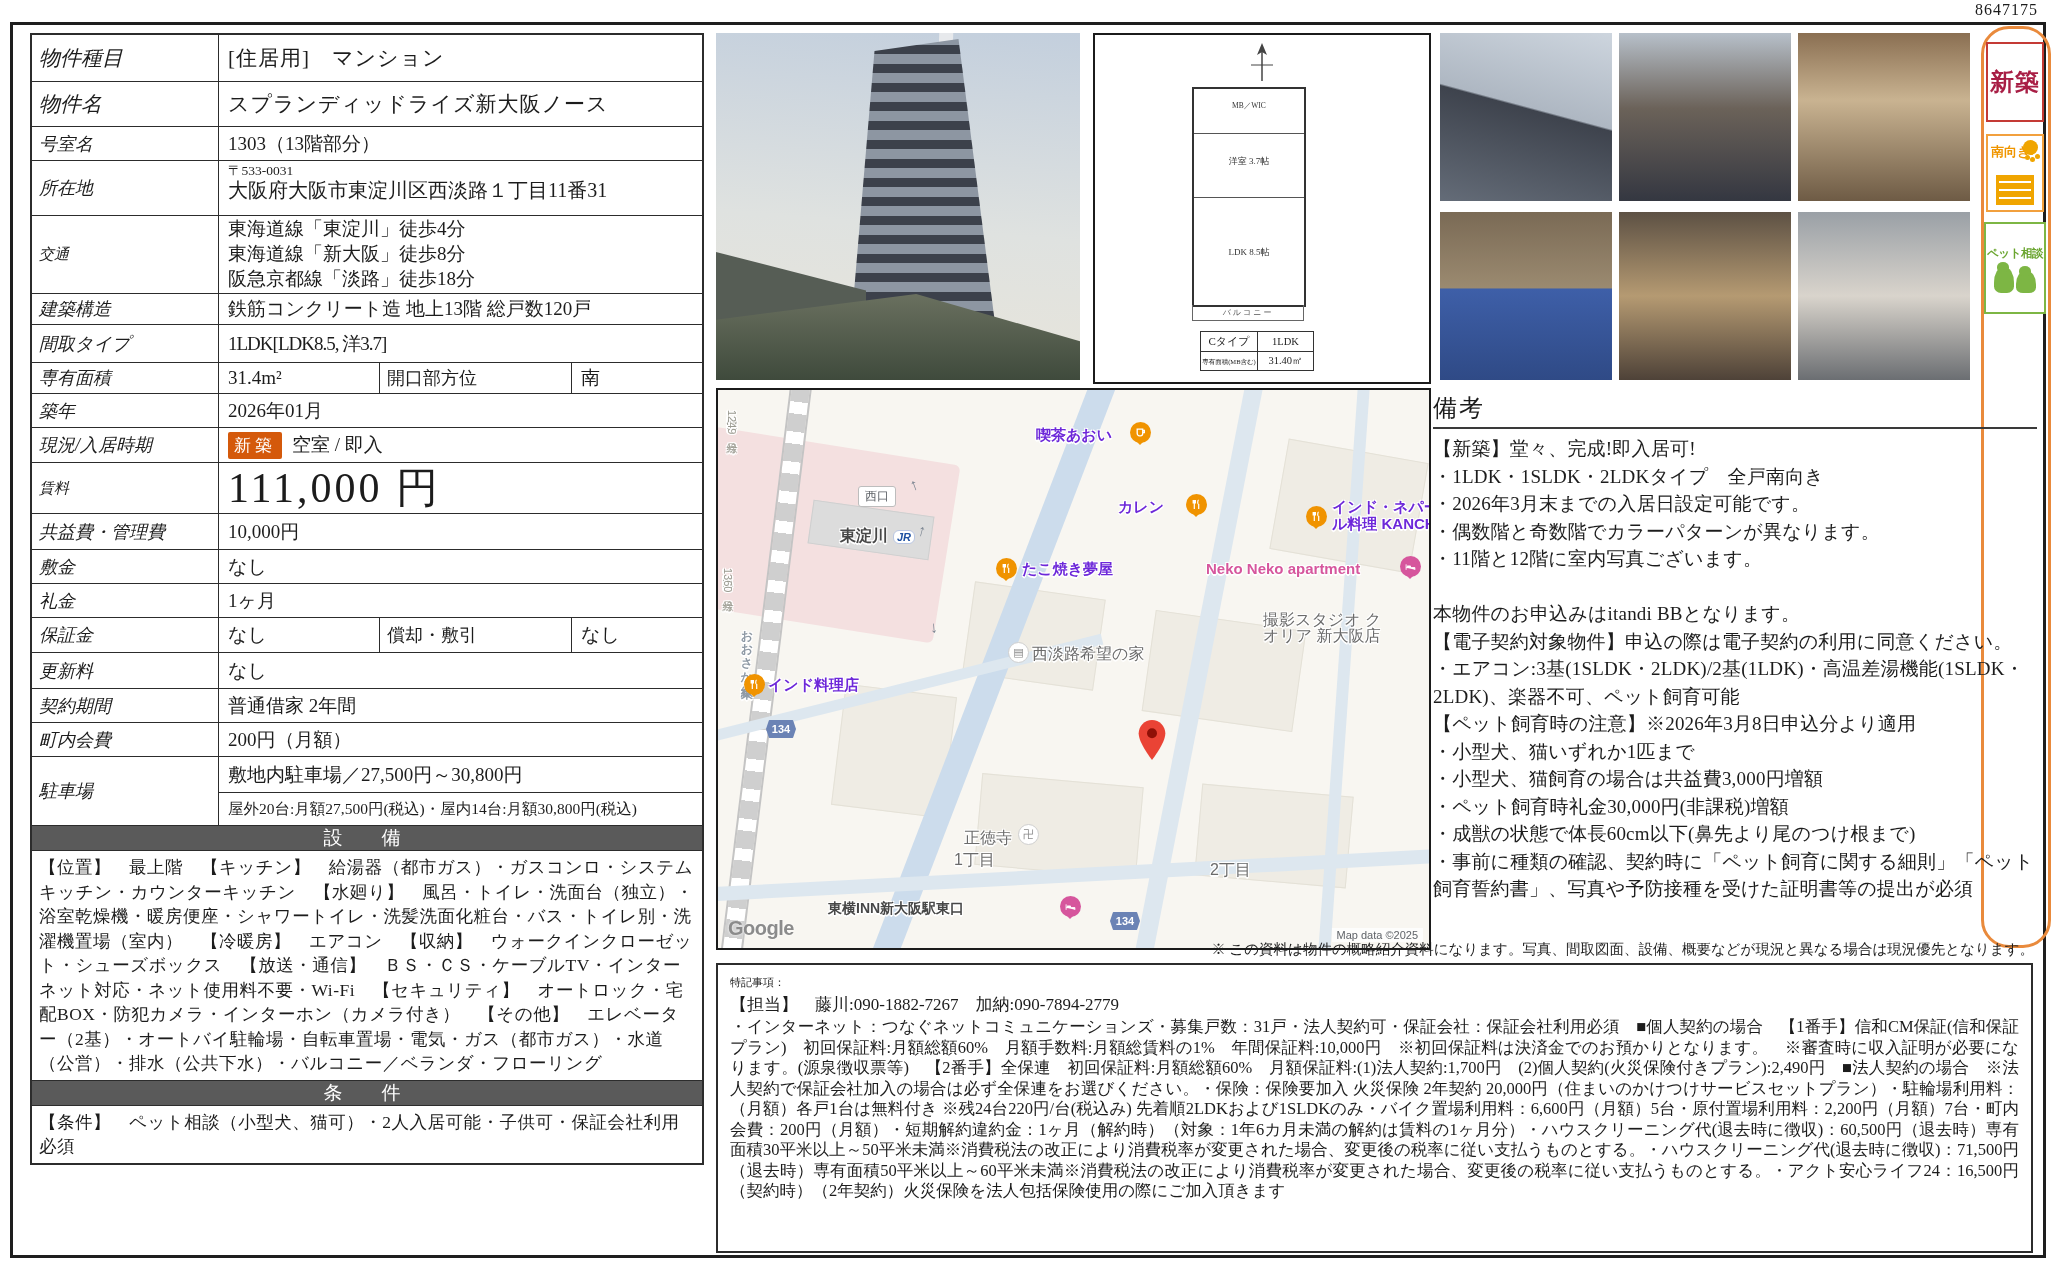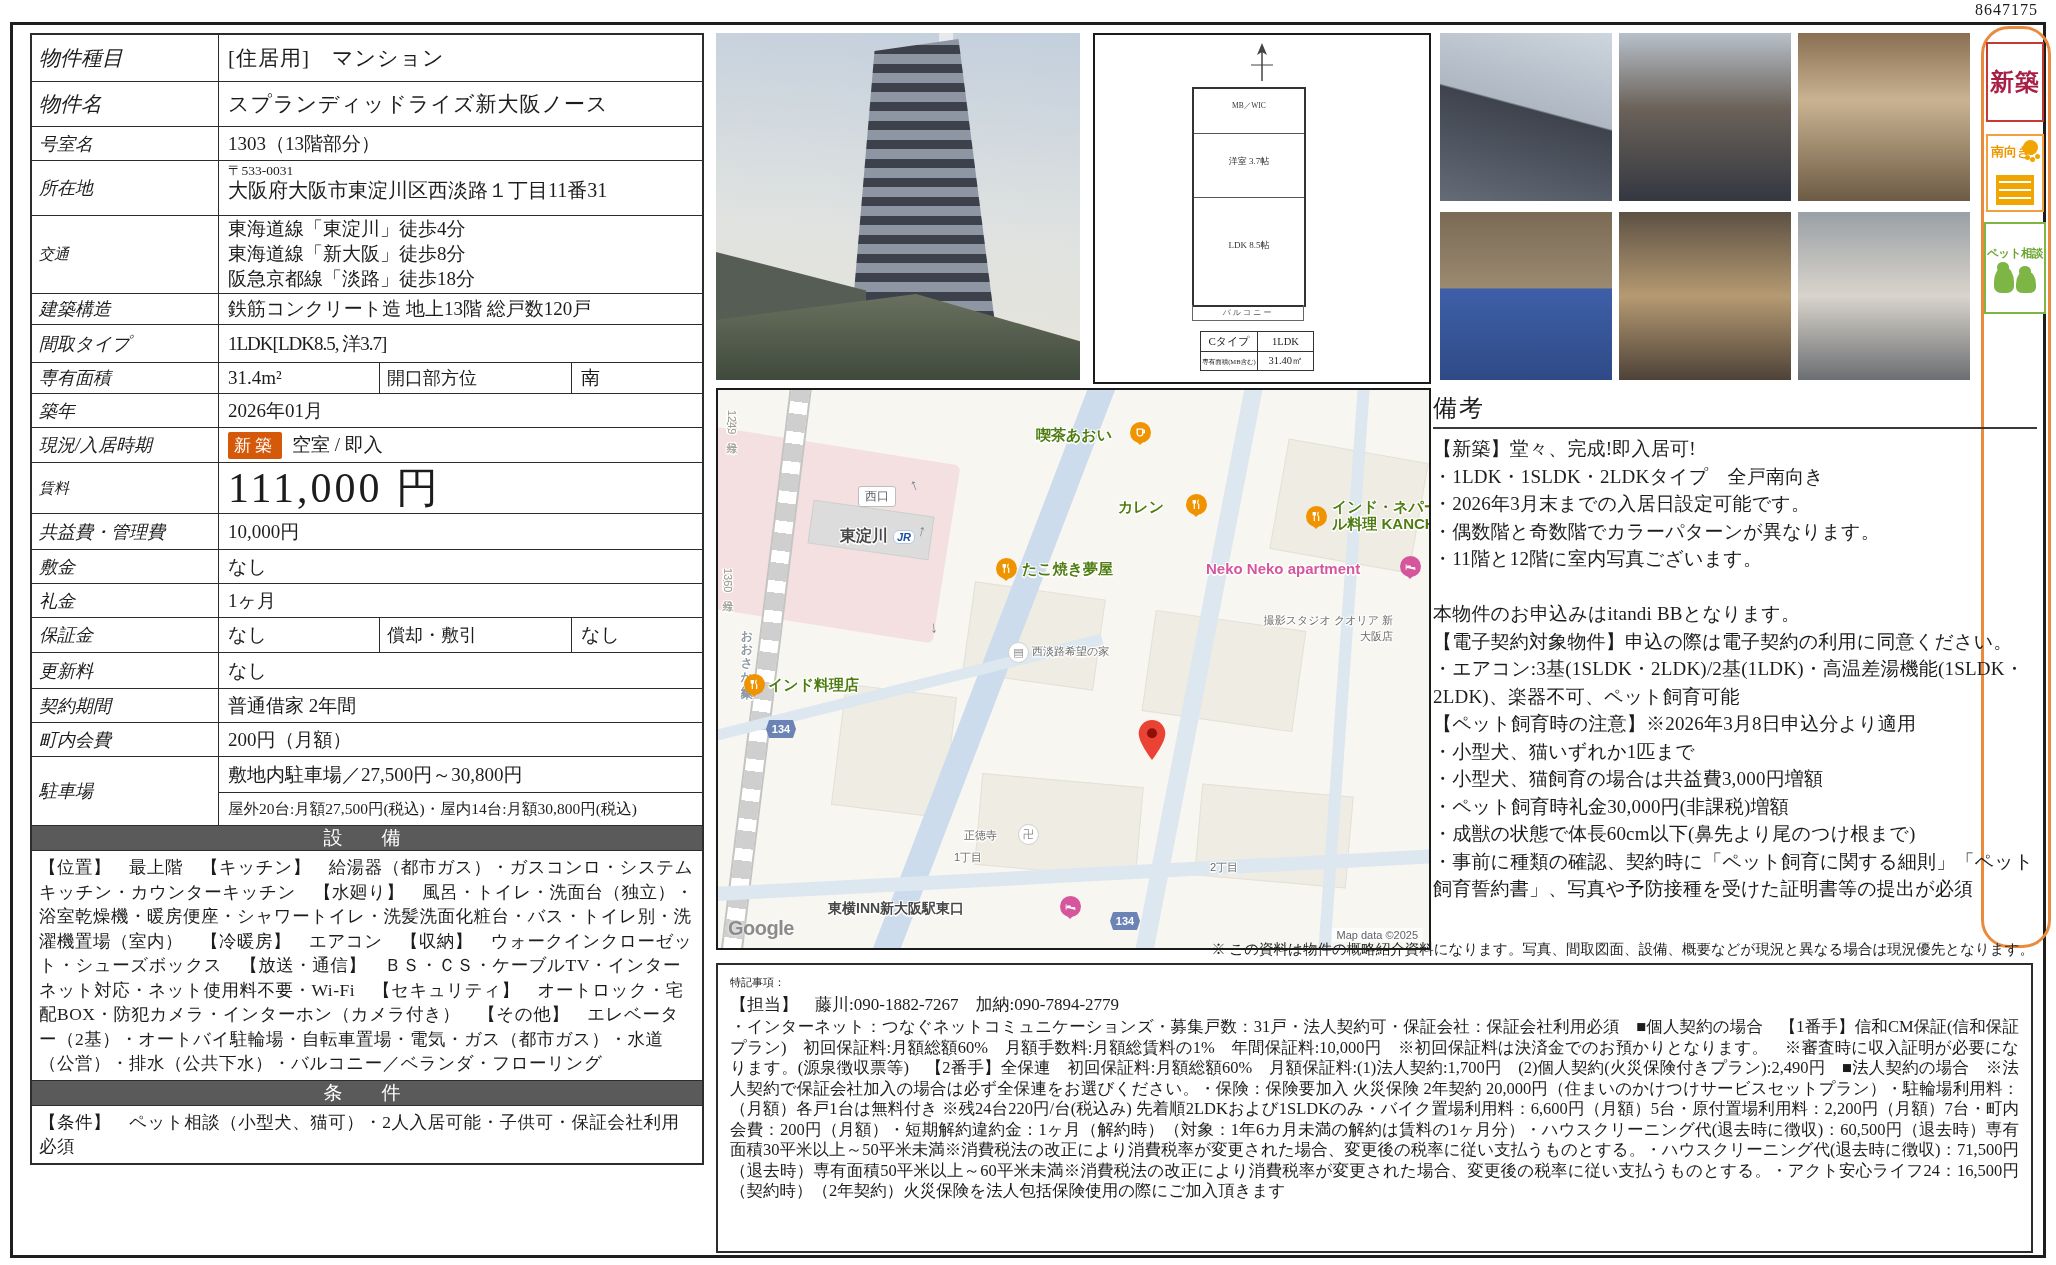--- a/index.html
+++ b/index.html
@@ -67,22 +67,22 @@
   
   .map{position:absolute;left:716px;top:388px;width:711px;height:558px;border:2px solid #1b1b1b;background:#f8f6f1;overflow:hidden;}
   .blk{position:absolute;background:#efece4;border:1px solid #e4e1d7;}
   .pinkzone{position:absolute;left:-20px;top:55px;width:250px;height:180px;background:#f4e0e0;transform:rotate(9deg);border-radius:6px;}
   .rail{position:absolute;left:36px;top:-30px;width:18px;height:640px;background:repeating-linear-gradient(0deg,#cfcfcf 0 18px,#fff 18px 30px);transform:rotate(7deg);border-left:2px solid #c4c4c4;border-right:2px solid #c4c4c4;}
   .road{position:absolute;background:#ccdcec;}
   .road.minor{background:#dde7ef;}
   .stn-bldg{position:absolute;left:92px;top:118px;width:120px;height:42px;background:#dcdcdc;transform:rotate(8deg);border:1px solid #cfcfcf;}
   .maplabel{position:absolute;font-family:"Liberation Sans","DejaVu Sans",sans-serif;font-weight:bold;
             text-shadow:-1px -1px 0 #fff,1px -1px 0 #fff,-1px 1px 0 #fff,1px 1px 0 #fff,0 2px 0 #fff;}
-  .poi-o{color:#4d7c0f;font-size:15px;}
-  .poi-g{color:#6b6b6b;font-size:11px;font-weight:normal;text-align:right;}
+  .poi-o{color:#6d28d9;font-size:15px;}
+  .poi-g{color:#6b6b6b;font-size:16px;font-weight:normal;}
   .poi-p{color:#d6569d;font-size:15px;}
   .poi-d{color:#474747;font-size:14px;}
   .vroad{color:#9a9a90;font-size:11px;writing-mode:vertical-rl;font-weight:normal;}
   .vrail{color:#8f9aa5;font-size:12px;writing-mode:vertical-rl;}
   .pin{position:absolute;width:21px;height:21px;border-radius:50%;display:flex;align-items:center;justify-content:center;}
   .pin::after{content:"";position:absolute;bottom:-6px;left:6px;border:4.5px solid transparent;}
   .pin-o{background:#f09300;}.pin-o::after{border-top-color:#f09300;}
   .pin-p{background:#d6569d;}.pin-p::after{border-top-color:#d6569d;}
   .pin svg{width:11px;height:11px;}
   .gray-dot{position:absolute;width:19px;height:19px;border-radius:50%;background:#fff;border:1px solid #cfcfcf;display:flex;align-items:center;justify-content:center;color:#8a8a8a;font-size:11px;}
@@ -227,21 +227,21 @@
         <line x1="6" y1="22" x2="28" y2="22" stroke="#444" stroke-width="1"></line>
       </svg>
     </div>
     <div class="fp-unit">
       <div class="fp-div" style="top:44px"></div>
       <div class="fp-div" style="top:108px"></div>
       <div class="fp-room" style="top:12px;font-size:7.5px;">
         <span>MB</span>／<span>WIC</span>
       </div>
       <div class="fp-room" style="top:66px">洋室 3.7帖</div>
-      <div class="fp-room" style="top:150px">LDK 8.5帖</div>
+      <div class="fp-room" style="top:157px">LDK 8.5帖</div>
     </div>
     <div class="fp-balcony">バルコニー</div>
     <div class="fp-table">
       <div class="fp-tr">
         <div class="fp-c1" style="font-size:11px">Cタイプ</div>
         <div class="fp-c2">1LDK</div>
       </div>
       <div class="fp-tr">
         <div class="fp-c1 fp-area-lbl">専有面積(MB含む)</div>
         <div class="fp-c2">31.40㎡</div>

